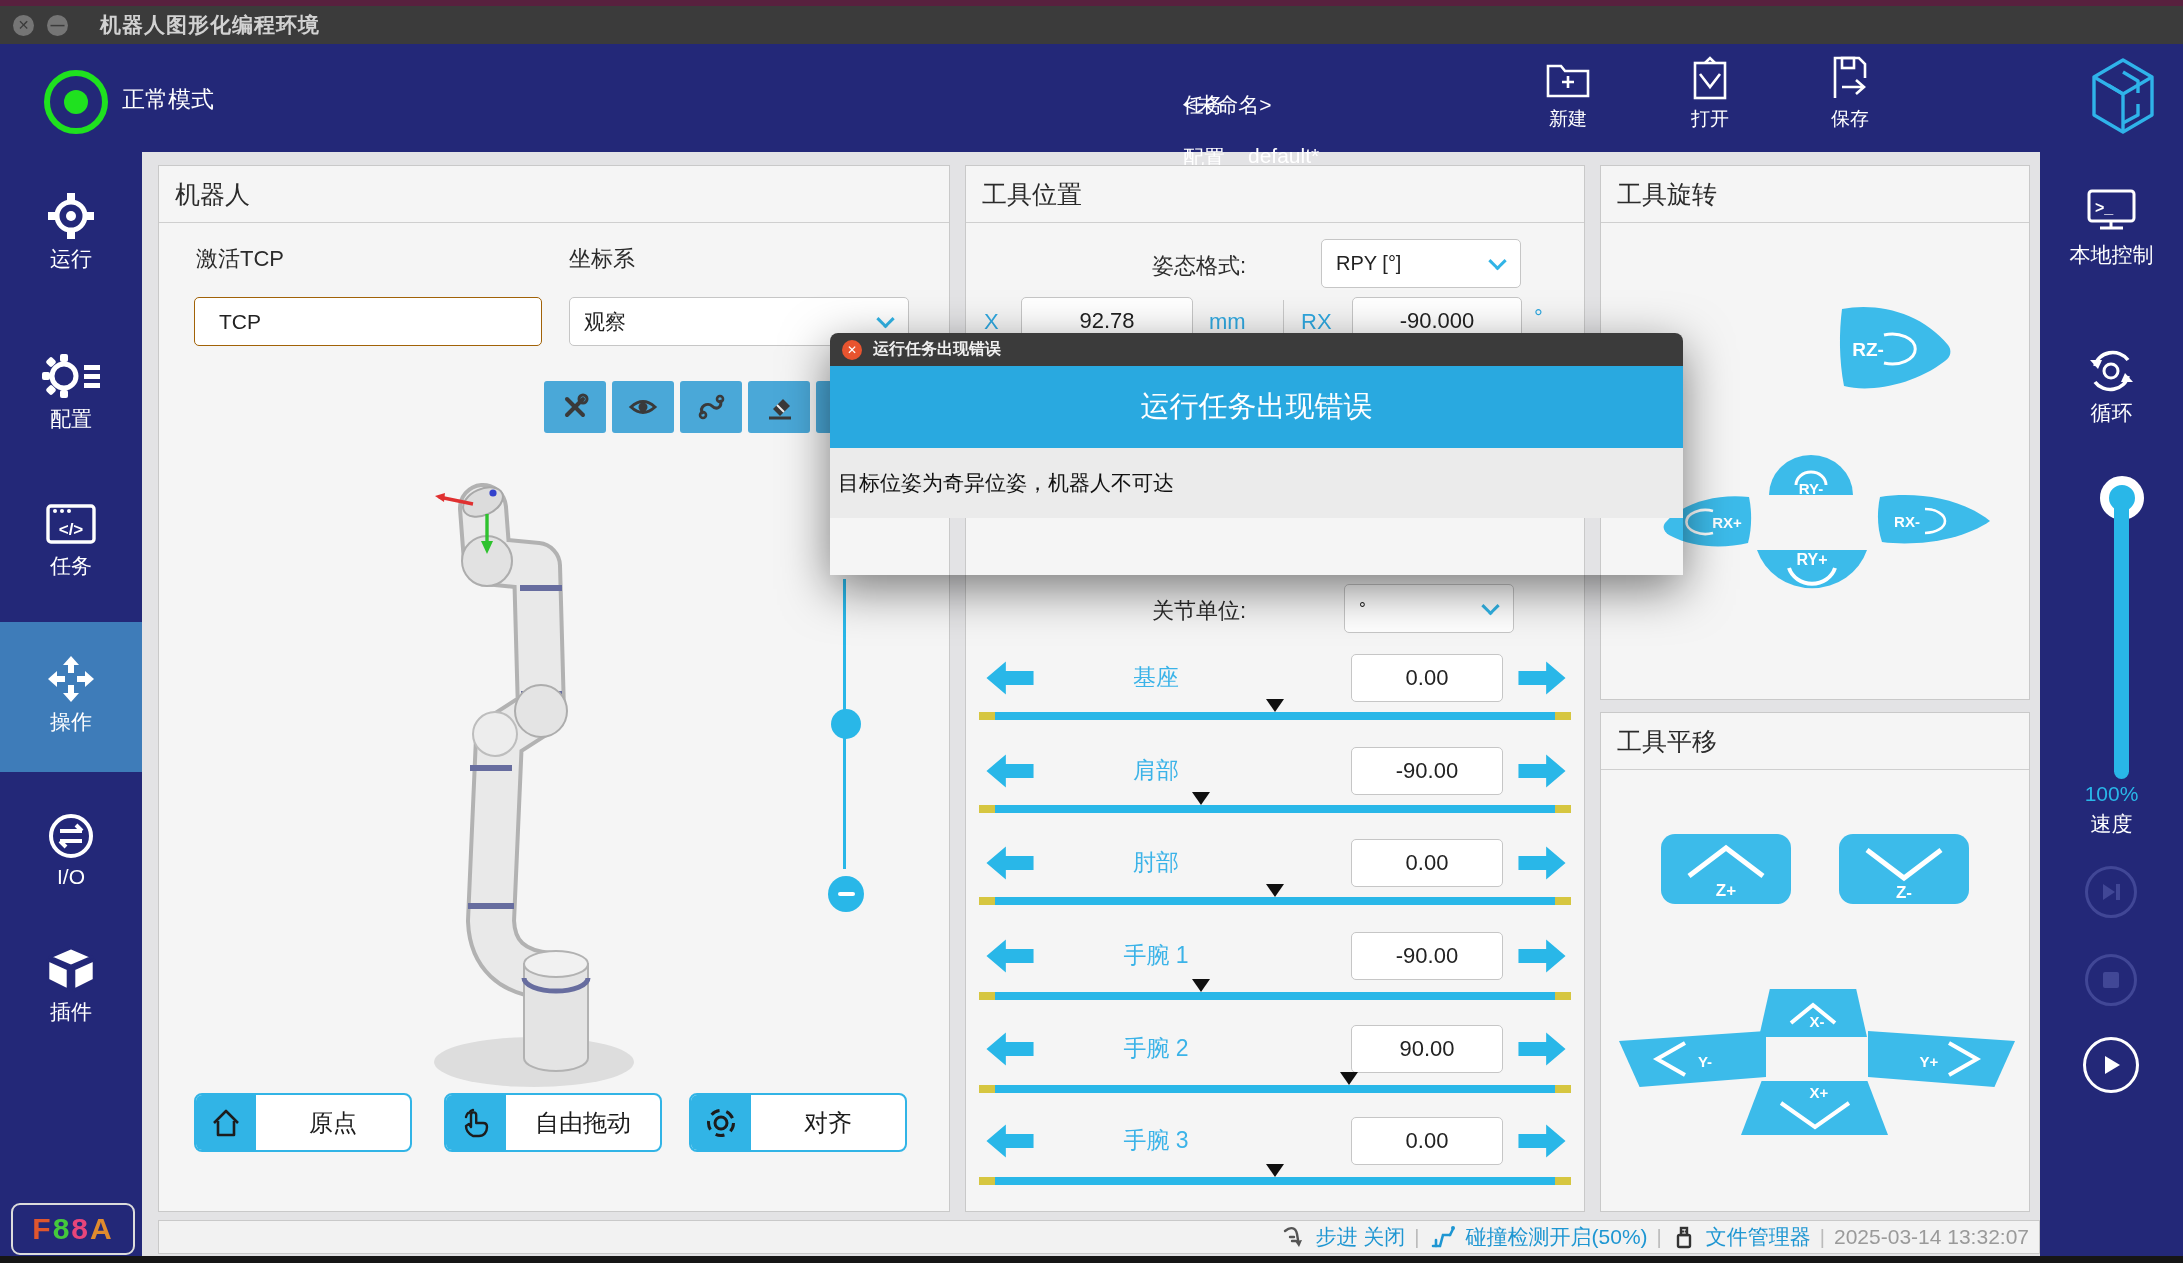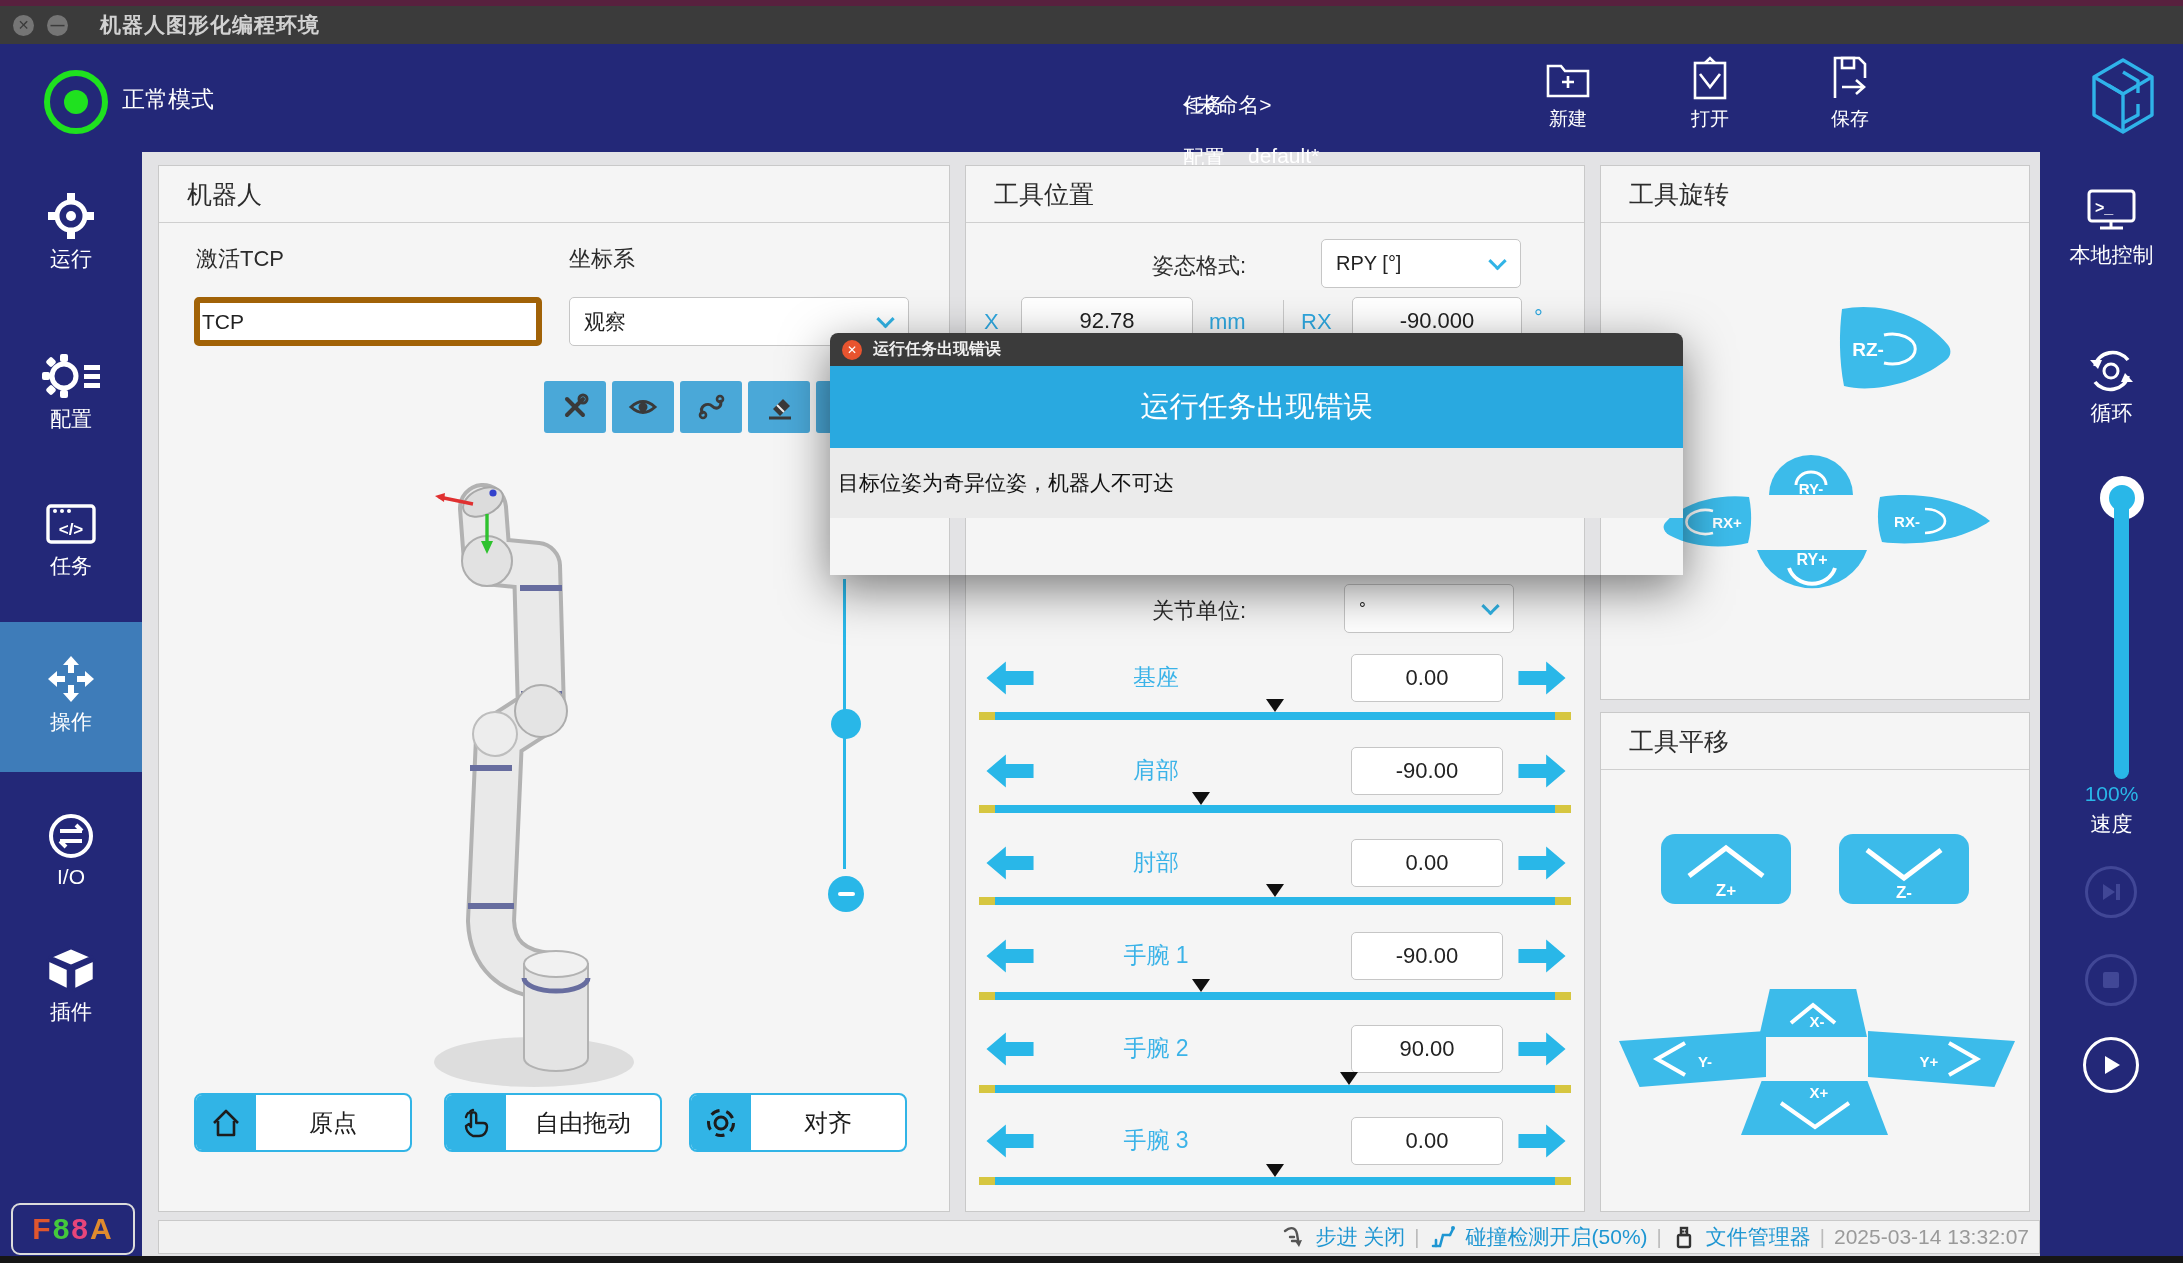--- a/index.html
+++ b/index.html
@@ -28,24 +28,24 @@
   .nav-label{font-size:21px;}
   .nav-active{left:0;top:470px;width:142px;height:150px;background:#3e7cb9;}
   .badge{left:11px;top:1051px;width:120px;height:48px;border:2px solid #dcdcdc;border-radius:9px;
          display:flex;align-items:center;justify-content:center;font-size:30px;font-weight:bold;letter-spacing:2px;}
   .badge span:nth-child(1){color:#e0562d}.badge span:nth-child(2){color:#44c93c}
   .badge span:nth-child(3){color:#e8457a}.badge span:nth-child(4){color:#e08b2d}
   .rnav{left:0;width:143px;text-align:center;color:#fff;}
   
   .panel{background:#f5f5f5;border:1px solid #c9c9c9;box-sizing:border-box;}
   .ptitle{position:absolute;left:0;top:0;right:0;height:56px;border-bottom:1px solid #cfcfcf;
-          font-size:25px;color:#2b2b2b;display:flex;align-items:center;padding-left:28px;}
+          font-size:25px;color:#2b2b2b;display:flex;align-items:center;padding-left:16px;}
   .lbl{font-size:22px;color:#2b2b2b;}
-  .inputbox{background:#fff;border:6px solid #a16207;border-radius:5px;font-size:21px;color:#222;
-            display:flex;align-items:center;padding-left:2px;box-sizing:border-box;}
+  .inputbox{background:#fff;border:1px solid #a16207;border-radius:5px;font-size:21px;color:#222;
+            display:flex;align-items:center;padding-left:24px;box-sizing:border-box;}
   .selectbox{background:#fff;border:1px solid #c6c6c6;border-radius:5px;font-size:21px;color:#222;
              display:flex;align-items:center;padding-left:14px;box-sizing:border-box;cursor:pointer;}
   .chev{position:absolute;right:16px;top:50%;width:10px;height:10px;border-right:3px solid #31b4e6;
         border-bottom:3px solid #31b4e6;transform:translateY(-72%) rotate(45deg);}
   .toolbtn{width:62px;height:52px;background:#4aa8d8;border-radius:3px;display:flex;align-items:center;
            justify-content:center;cursor:pointer;}
   .cyan{color:#2fa8e0;}
   .valbox{background:#fff;border:1px solid #c6c6c6;border-radius:5px;font-size:22px;color:#222;
           display:flex;align-items:center;justify-content:center;box-sizing:border-box;}
   .jrow{position:absolute;left:0;width:584px;height:48px;}

